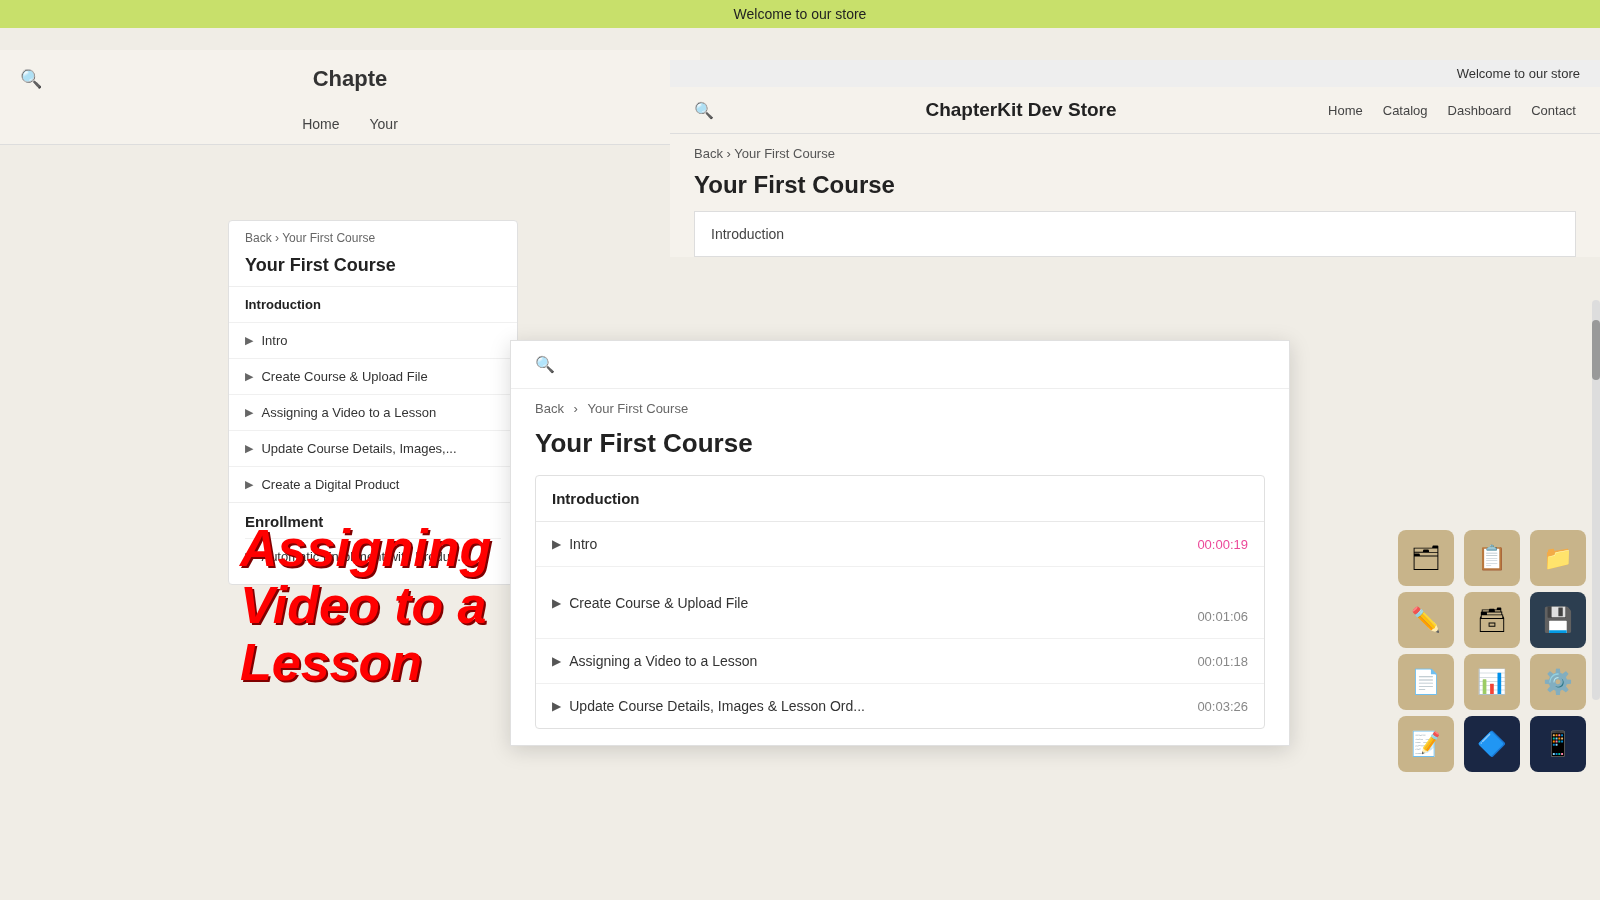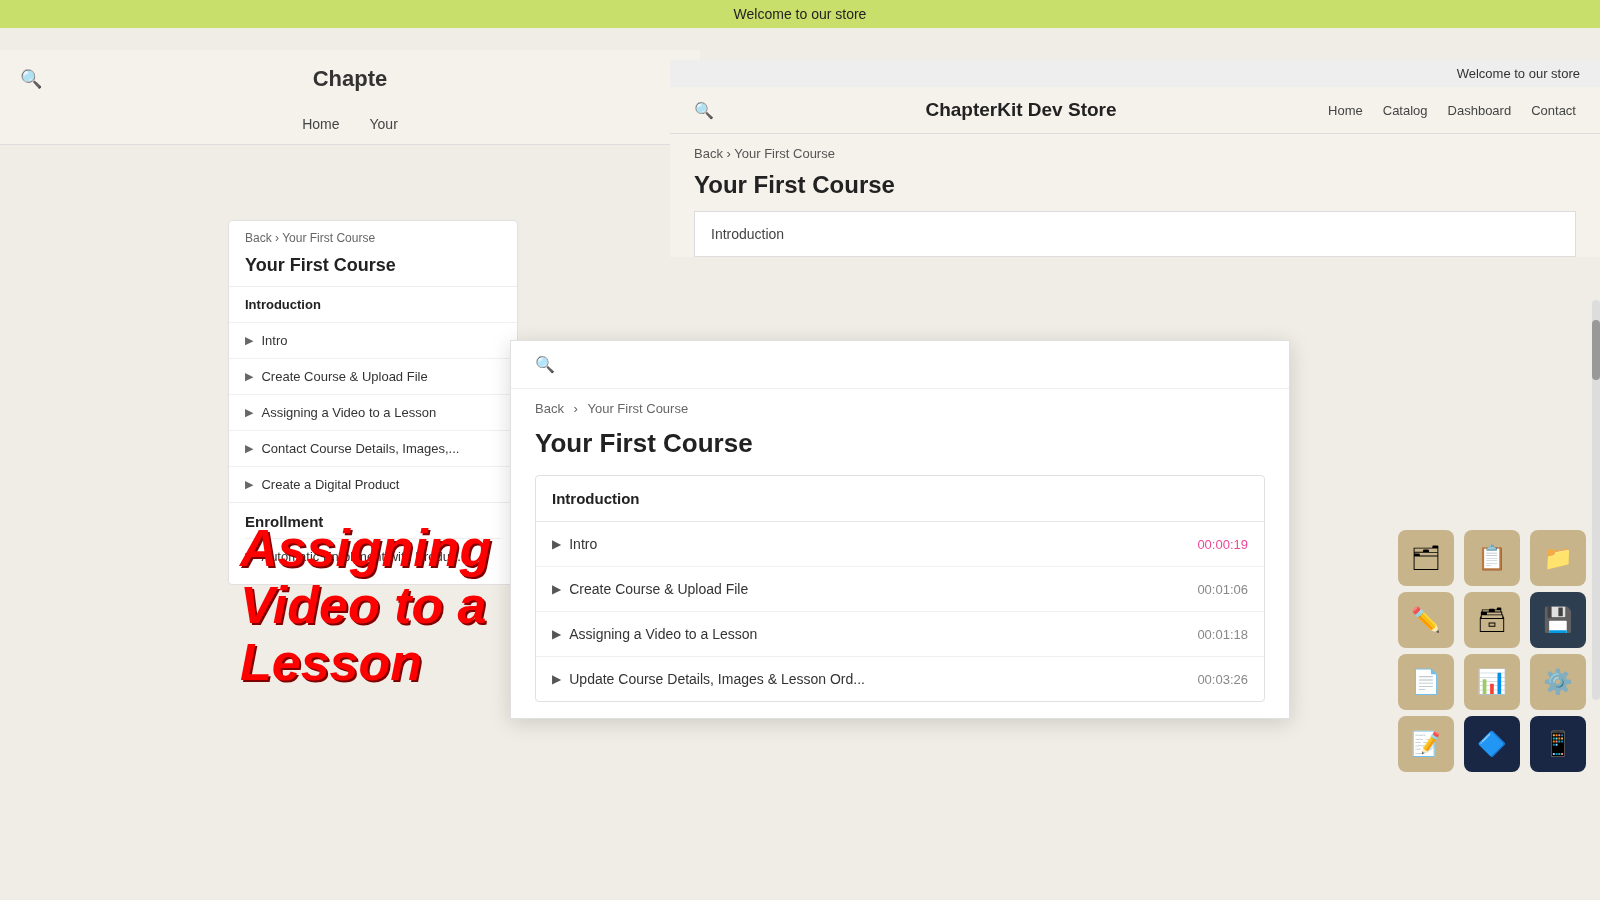--- a/index.html
+++ b/index.html
@@ -329,21 +329,21 @@
   <div class="lesson-item">
     <span class="play-icon">▶</span>
     <span>Create Course &amp; Upload File</span>
   </div>
   <div class="lesson-item">
     <span class="play-icon">▶</span>
     <span>Assigning a Video to a Lesson</span>
   </div>
   <div class="lesson-item">
     <span class="play-icon">▶</span>
-    <span>Contact Course Details, Images,...</span>
+    <span>Update Course Details, Images,...</span>
   </div>
   <div class="lesson-item">
     <span class="play-icon">▶</span>
     <span>Create a Digital Product</span>
   </div>
   <div class="enrollment-section">
     <div class="enrollment-title">Enrollment</div>
     <div class="lesson-item" style="padding-left:0; border-top:1px solid #f0f0f0;">
       <span class="play-icon">▶</span>
       <span>Automatic Enrollment with Produ...</span>
@@ -368,21 +368,21 @@
         <span class="play-icon">▶</span>
         <span>Intro</span>
       </div>
       <span class="duration" style="color:#ec4899; font-size:13px;">00:00:19</span>
     </div>
     <div class="lesson-item" style="display:flex; justify-content:space-between; align-items:center; padding:14px 16px; border-bottom:1px solid #f0f0f0; font-size:14px; color:#333;">
       <div class="lesson-left" style="display:flex; align-items:center; gap:8px;">
         <span class="play-icon">▶</span>
         <span>Create Course &amp; Upload File</span>
       </div>
-      <span class="duration" style="color:#888; font-size:13px;">00:01:06</span>
+      <span class="duration" style="color:#888; font-size:13px;margin-top:28px;">00:01:06</span>
     </div>
     <div class="lesson-item" style="display:flex; justify-content:space-between; align-items:center; padding:14px 16px; border-bottom:1px solid #f0f0f0; font-size:14px; color:#333;">
       <div class="lesson-left" style="display:flex; align-items:center; gap:8px;">
         <span class="play-icon">▶</span>
         <span>Assigning a Video to a Lesson</span>
       </div>
       <span class="duration" style="color:#888; font-size:13px;">00:01:18</span>
     </div>
     <div class="lesson-item" style="display:flex; justify-content:space-between; align-items:center; padding:14px 16px; font-size:14px; color:#333;">
       <div class="lesson-left" style="display:flex; align-items:center; gap:8px;">

